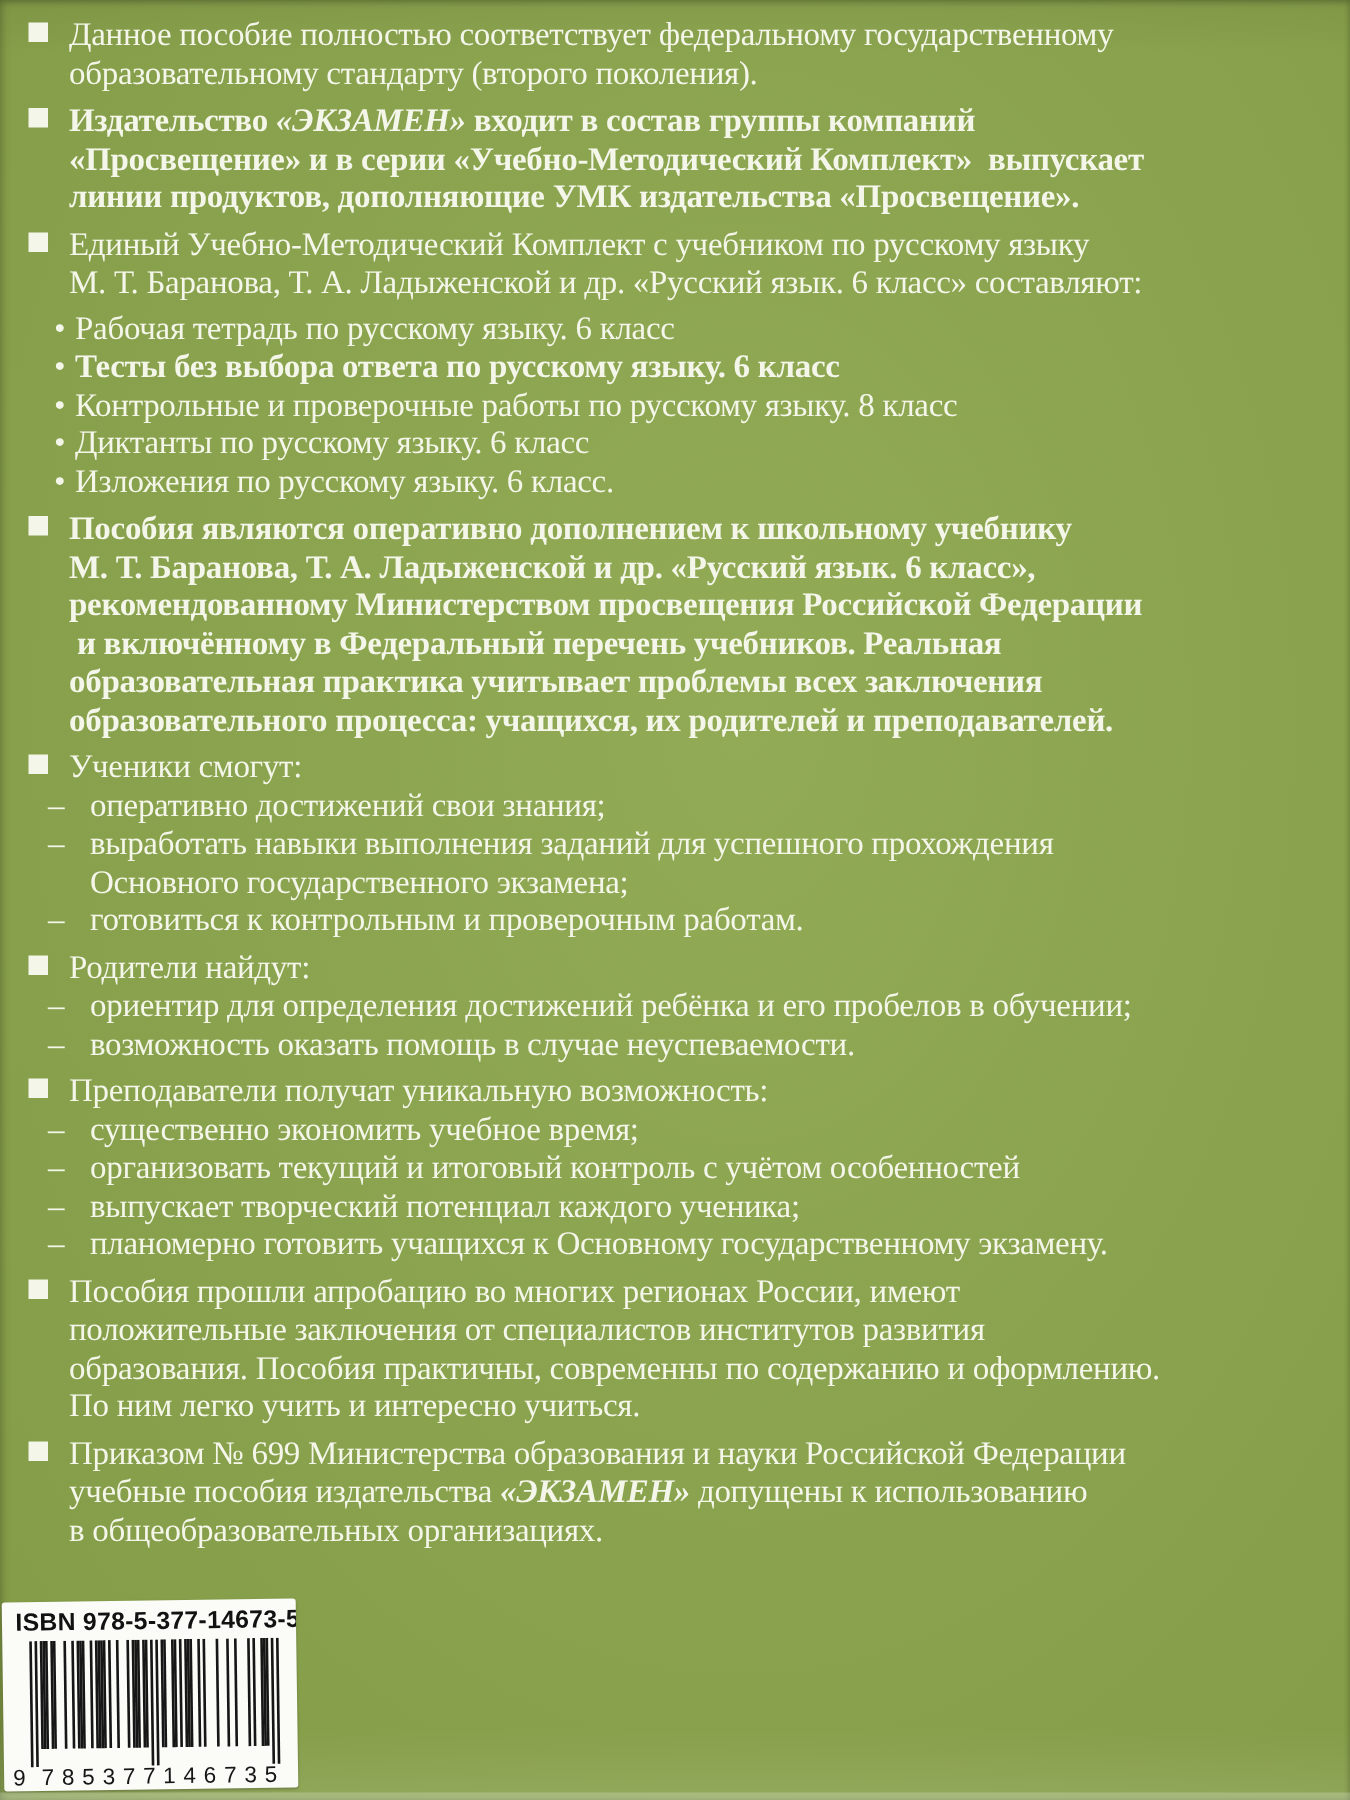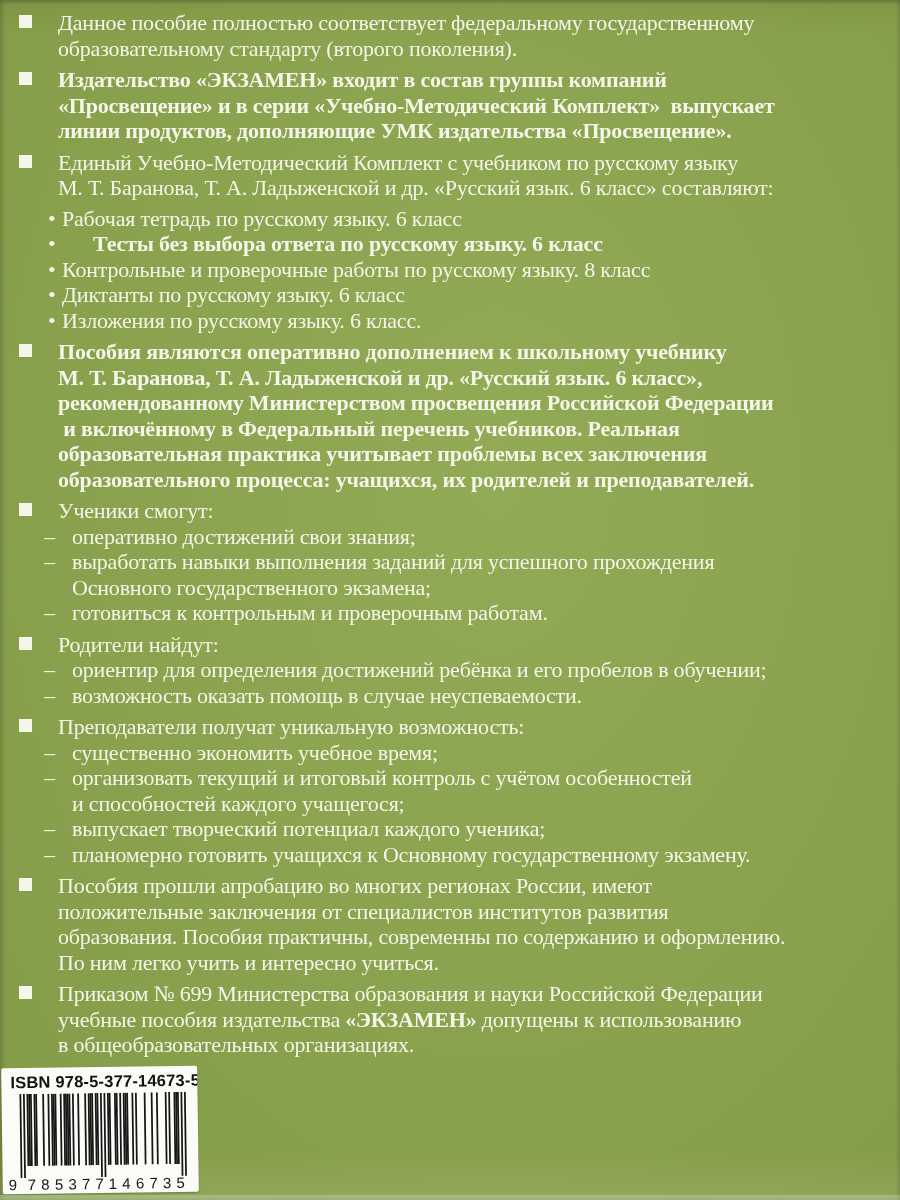--- a/index.html
+++ b/index.html
@@ -9,36 +9,36 @@
     background:#8ca64c;
     background-image:
       radial-gradient(ellipse at 55% 40%, rgba(255,255,255,0.05), rgba(0,0,0,0.06) 95%),
       linear-gradient(180deg, rgba(0,0,0,0.05) 0%, rgba(0,0,0,0) 3%, rgba(0,0,0,0) 96%, rgba(255,255,255,0.10) 100%);
     box-shadow:inset 0 2px 4px rgba(0,0,0,.18), inset 3px 0 5px rgba(0,0,0,.10), inset -2px 0 3px rgba(0,0,0,.06);
     overflow:hidden;
     font-family:"Liberation Serif", serif;
     color:#f4f6e9;
   }
   #content{position:absolute;left:0;top:10px;right:0;}
-  .section{position:relative;padding-left:58px;margin-top:6px;}
+  .section{position:relative;padding-left:46px;margin-top:6px;}
   .section.first{margin-top:0;}
   .sq{
     position:absolute;left:19px;top:5px;width:13px;height:13px;
     background:#f4f6e9;
   }
   .line{
     white-space:pre;
     font-size:22px;line-height:25.5px;letter-spacing:-0.2px;
   }
   .bold .line{font-weight:bold;}
-  .brand{font-weight:bold;text-align:right;}
+  .brand{font-style:italic;font-weight:bold;text-align:right;}
   .sublist{margin-top:5px;}
   .subitem{position:relative;padding-left:4px;}
   .dot{position:absolute;left:-10px;top:0;font-size:22px;line-height:25.5px;}
-  .subitem.bold-item .line{font-weight:bold;margin-left:31px;}
+  .subitem.bold-item .line{font-weight:bold;}
   .dashitem{position:relative;padding-left:14px;}
   .dash{position:absolute;left:-14px;top:0;font-size:22px;line-height:25.5px;}
   
   #barcode-panel{
     position:absolute;left:2px;top:1067px;width:196px;height:126px;
     background:#fbfbf7;border-radius:2px;
     transform:rotate(-0.8deg);
     box-shadow:0 1px 2px rgba(0,0,0,.25);
     overflow:hidden;
   }
@@ -147,21 +147,20 @@
       <div class="sq"></div>
       <div class="line">Преподаватели получат уникальную возможность:</div>
       <div class="dashlist">
         <div class="dashitem">
             <span class="dash">–</span>
             <div class="line">существенно экономить учебное время;</div>
           </div>
         <div class="dashitem">
             <span class="dash">–</span>
             <div class="line">организовать текущий и итоговый контроль с учётом особенностей</div>
-            <div class="line">и способностей каждого учащегося;</div>
           </div>
         <div class="dashitem">
             <span class="dash">–</span>
             <div class="line">выпускает творческий потенциал каждого ученика;</div>
           </div>
         <div class="dashitem">
             <span class="dash">–</span>
             <div class="line">планомерно готовить учащихся к Основному государственному экзамену.</div>
           </div>
       </div>

